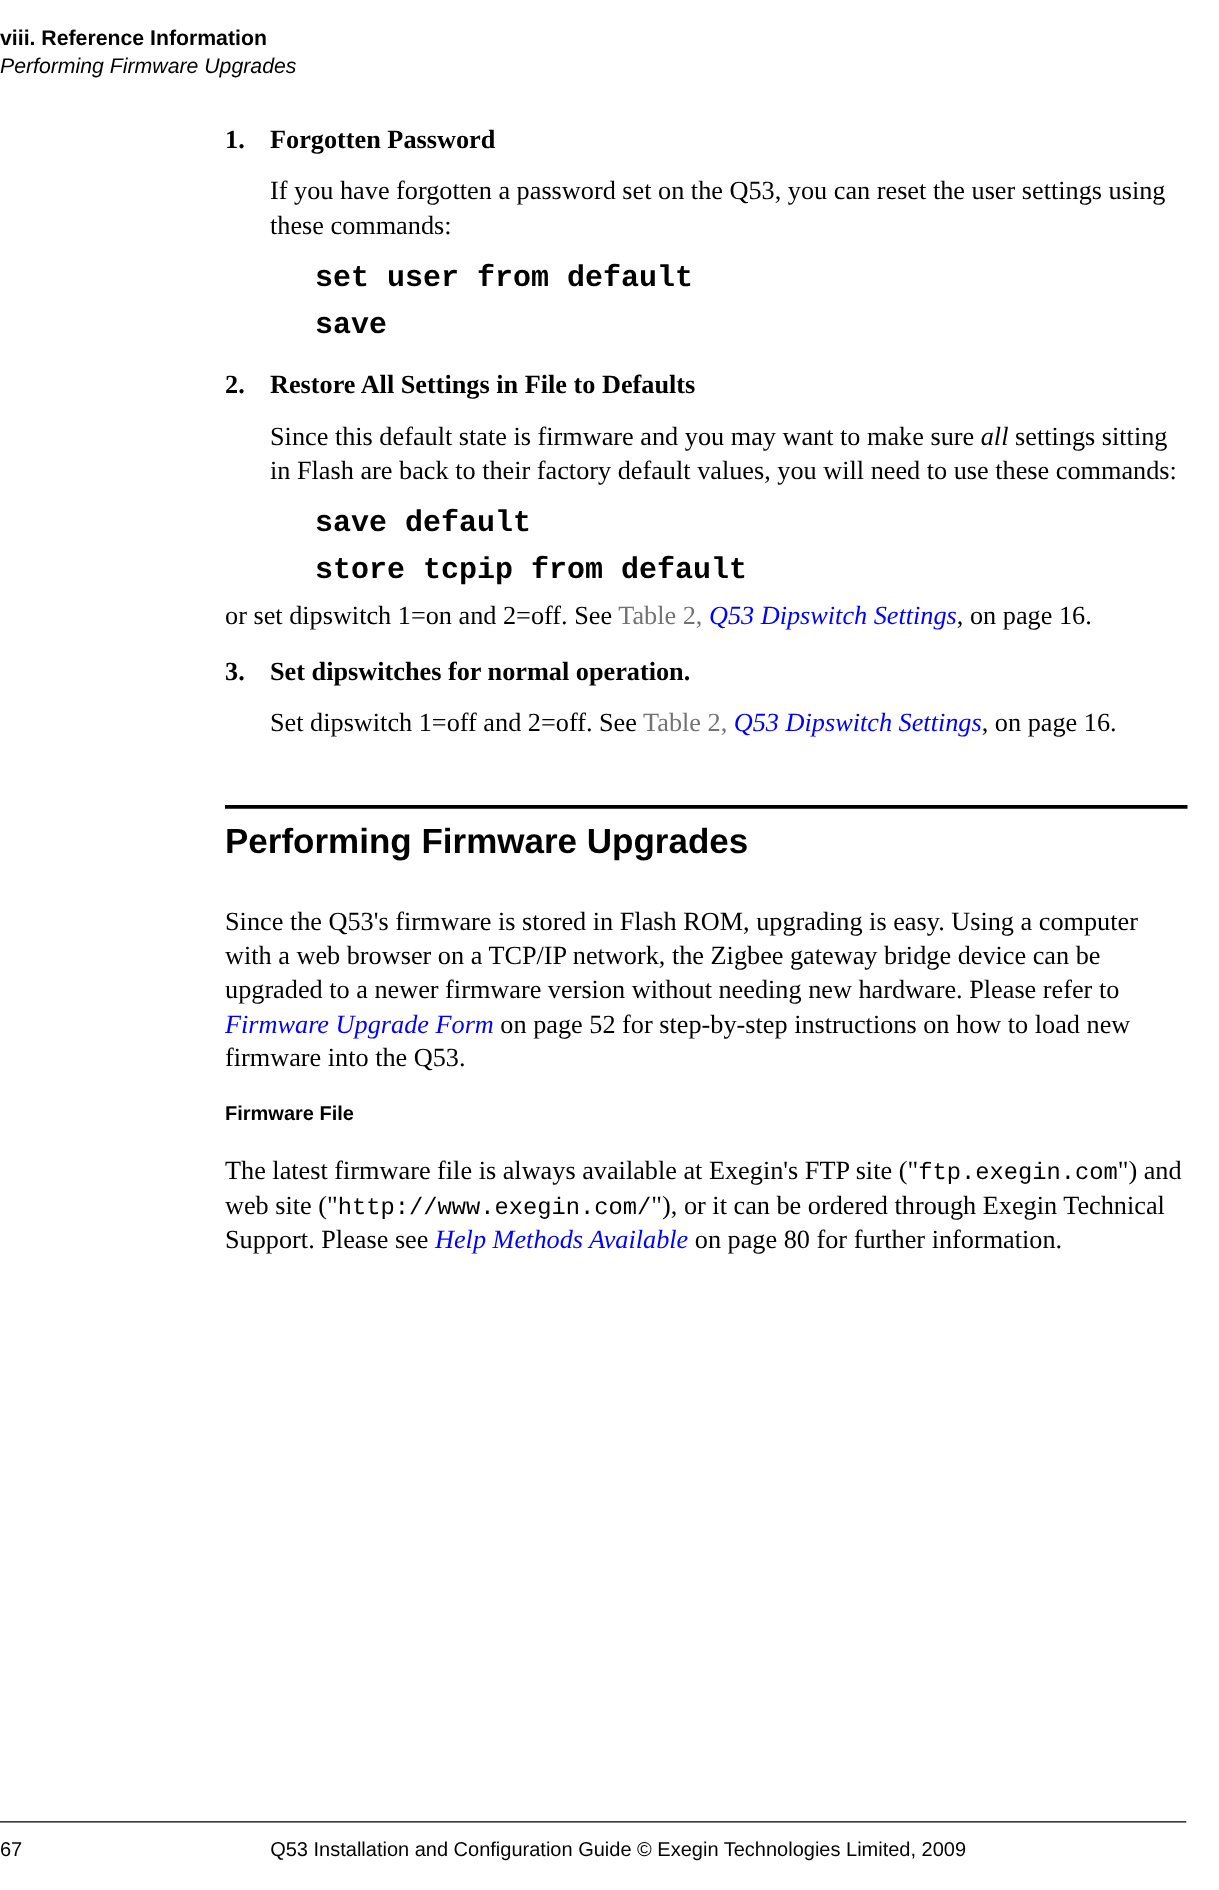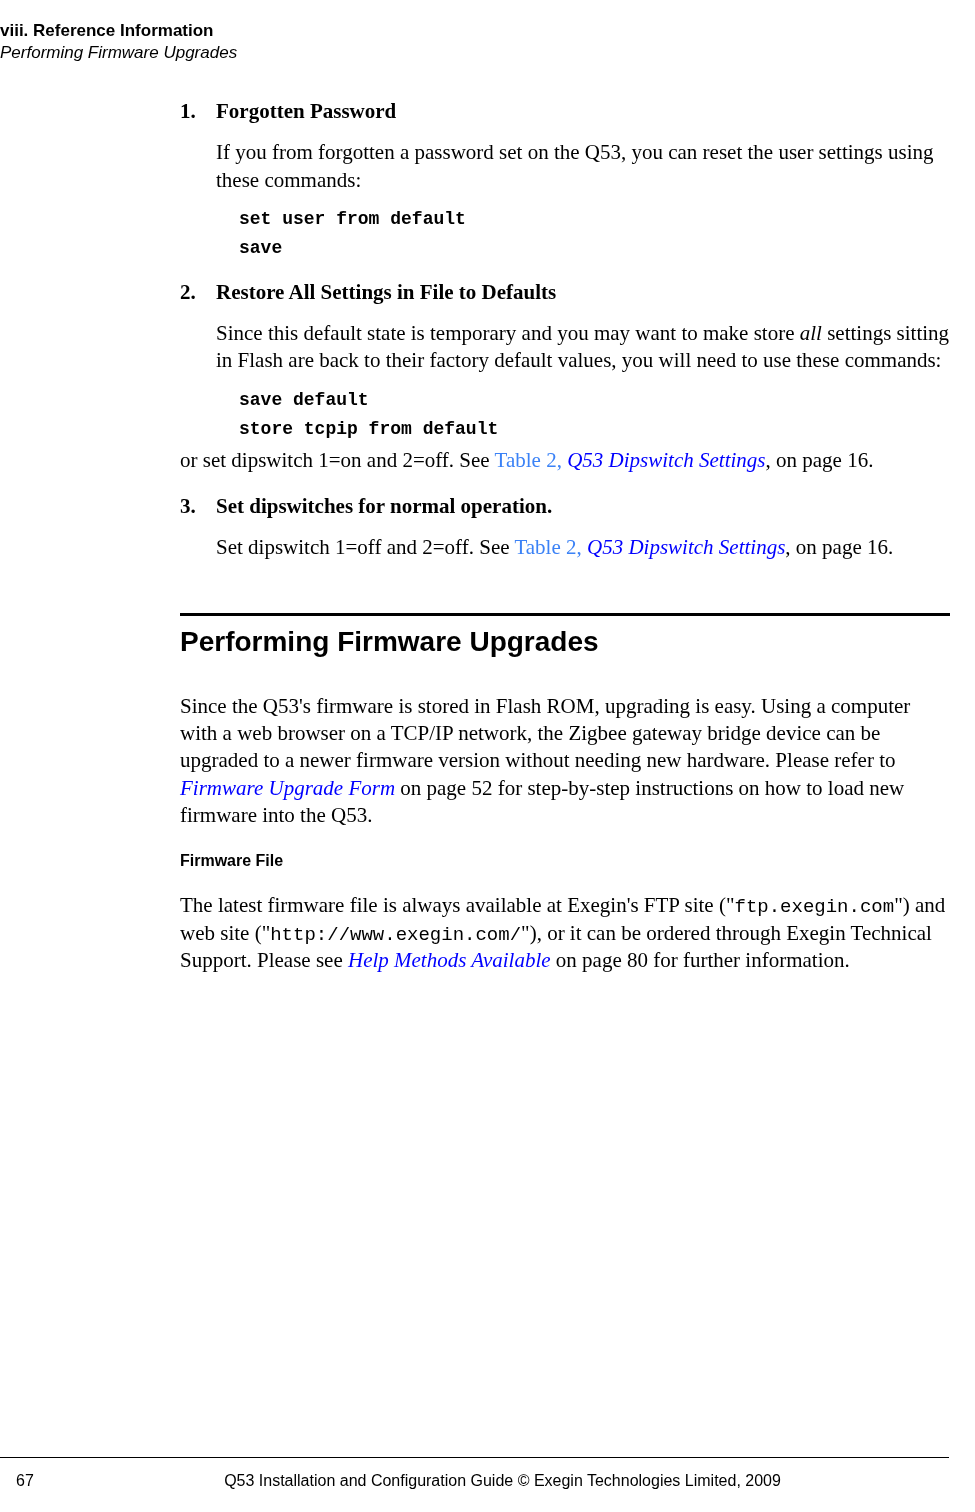--- a/index.html
+++ b/index.html
@@ -59,25 +59,25 @@
   }
   .li-body {
     padding-left: 36px;
   }
   .li-body p {
     margin: 0 0 14px 0;
   }
   .code {
     font-family: "Courier New", Courier, monospace;
     font-weight: bold;
-    font-size: 18px;
-    margin: 0 0 6px 23px;
+    font-size: 24px;
+    margin: 0 0 6px 36px;
   }
   .ital { font-style: italic; margin-top: 44px; }
-  .link { color: #3b82f6; }
+  .link { color: #737373; }
   .link-ital { color: #0000ff; font-style: italic; margin-top: 32px; }
   .section-rule {
     border: none;
     border-top: 3px solid #000;
     margin: 52px 0 2px 0;
     width: 100%;
   }
   h2.section-title {
     font-family: Arial, Helvetica, sans-serif;
     font-size: 28px;
@@ -108,54 +108,54 @@
   .footer {
     position: absolute;
     left: 0;
     right: 20px;
     bottom: 22px;
     font-family: Arial, Helvetica, sans-serif;
     font-size: 16px;
     display: flex;
     justify-content: space-between;
   }
-  .footer .page-num { width: 40px; padding-left: 16px; }
+  .footer .page-num { width: 40px; }
   .footer .mid { flex: 1; text-align: center; }
 </style>
 </head>
 <body>
 
 <div class="page">
   <div class="running-header">
     <div>viii. Reference Information</div>
     <div class="running-sub">Performing Firmware Upgrades</div>
   </div>
 
   <div class="content">
     <ol class="main-list">
 
       <li>
         <div class="num-row">
           <span class="num">1.</span>
           <span>Forgotten Password</span>
         </div>
         <div class="li-body">
-          <p>If you from forgotten a password set on the Q53, you can reset the user settings using these commands:</p>
+          <p>If you have forgotten a password set on the Q53, you can reset the user settings using these commands:</p>
           <div class="code">set user from default</div>
           <div class="code">save</div>
         </div>
       </li>
 
       <li>
         <div class="num-row">
           <span class="num">2.</span>
           <span>Restore All Settings in File to Defaults</span>
         </div>
         <div class="li-body">
-          <p><span>Since this default state is temporary and you may want to make store </span><span class="ital">all</span><span> settings sitting in Flash are back to their factory default values, you will need to use these commands:</span></p>
+          <p><span>Since this default state is firmware and you may want to make sure </span><span class="ital">all</span><span> settings sitting in Flash are back to their factory default values, you will need to use these commands:</span></p>
           <div class="code">save default</div>
           <div class="code">store tcpip from default</div>
           <p style="padding-left:0; margin-left:-36px;"><span>or set dipswitch 1=on and 2=off. See </span><span class="link">Table 2, </span><span class="link-ital">Q53 Dipswitch Settings</span><span>, on page 16.</span></p>
         </div>
       </li>
 
       <li>
         <div class="num-row">
           <span class="num">3.</span>
           <span>Set dipswitches for normal operation.</span>

